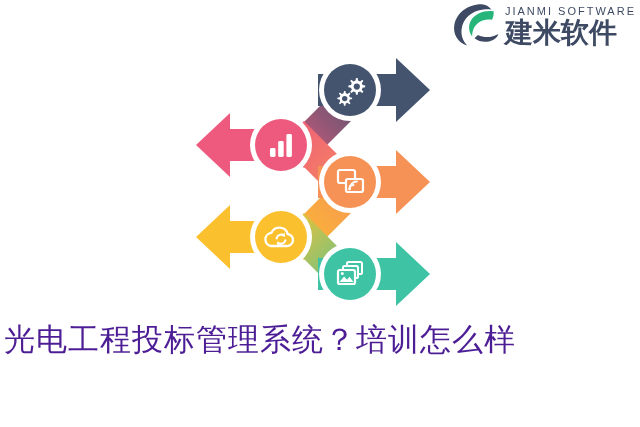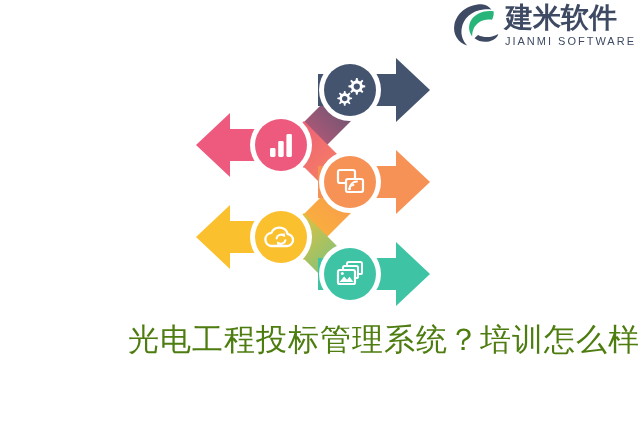--- a/index.html
+++ b/index.html
@@ -59,45 +59,45 @@
     left: 168px;
     top: 52px;
     width: 290px;
     height: 266px;
   }
   #infographic svg { display: block; }
 
   
   #headline {
     position: absolute;
-    left: 12px;
+    left: 4px;
     right: 0;
     top: 318px;
-    text-align: right;
+    text-align: left;
     font-size: 31px;
     line-height: 44px;
-    color: #4d7c0f;
+    color: #4c1d95;
     letter-spacing: 1px;
     white-space: nowrap;
   }
 </style>
 </head>
 <body>
 
 <div id="brand-logo">
   <span>
     <svg id="brand-mark" viewBox="0 0 48 46" xmlns="http://www.w3.org/2000/svg">
       <path d="M30.5 2.2 C16 2.2 5.5 11.6 3.4 22.6 C1.6 32.2 7.0 40.8 16.2 43.6 C12.0 39.0 9.8 33.4 10.6 27.0 C11.9 16.2 20.6 8.6 32.6 7.4 C35.3 7.1 38.0 7.2 40.4 7.6 C38.0 4.4 34.6 2.2 30.5 2.2 Z" fill="#3E4A63"></path>
       <path d="M42.6 9.3 C34.0 8.0 25.0 11.0 20.6 17.6 C16.9 23.1 17.4 29.6 21.2 34.4 C21.0 28.6 23.4 23.4 28.2 20.2 C32.0 17.6 36.6 16.8 41.0 17.8 C42.4 15.2 43.0 12.2 42.6 9.3 Z" fill="#27B57A"></path>
       <path d="M23.5 36.3 C28.6 40.3 36.0 41.0 42.0 38.0 C45.0 36.5 46.8 34.4 47.3 32.0 C41.4 35.6 33.2 36.2 27.0 33.0 C25.6 34.4 24.4 35.5 23.5 36.3 Z" fill="#3E4A63"></path>
     </svg>
   </span>
   <div id="brand-text-block">
+    <div id="brand-name-en">JIANMI SOFTWARE</div>
     <div id="brand-name-cn">建米软件</div>
-    <div id="brand-name-en">JIANMI SOFTWARE</div>
   </div>
 </div>
 
 <div id="infographic">
   <svg viewBox="0 0 290 266" width="290" height="266" xmlns="http://www.w3.org/2000/svg">
     <defs>
       <linearGradient id="gradNavyPink" x1="1" y1="0" x2="0" y2="1">
         <stop offset="0%" stop-color="#44546E"></stop>
         <stop offset="100%" stop-color="#EE5A7D"></stop>
       </linearGradient>

